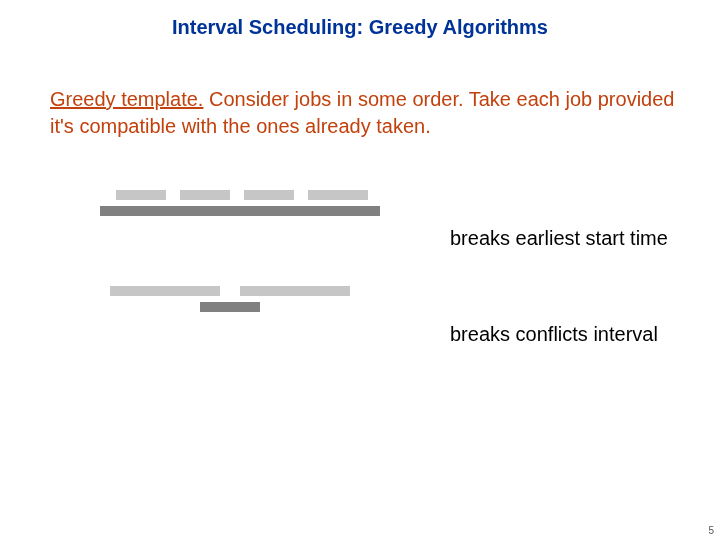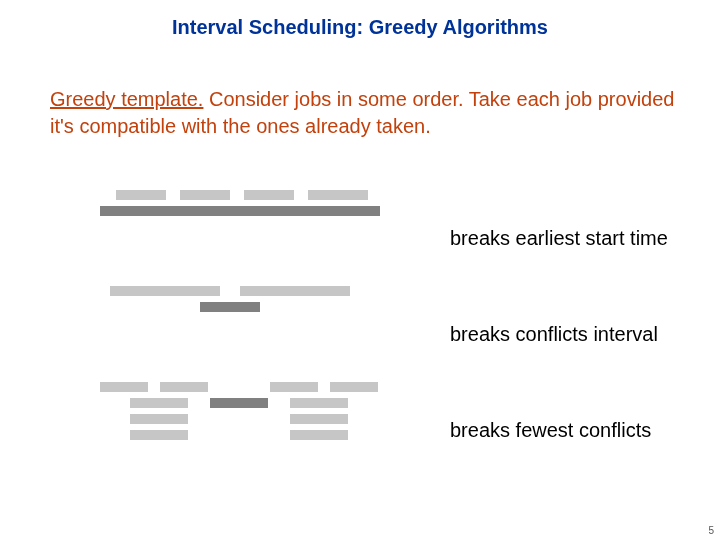--- a/index.html
+++ b/index.html
@@ -108,37 +108,17 @@
 
     <div class="example">
       <div class="bars">
         <div class="bar light" style="left:10px;  top:0px; width:110px;"></div>
         <div class="bar light" style="left:140px; top:0px; width:110px;"></div>
         <div class="bar dark" style="left:100px; top:16px; width:60px;"></div>
       </div>
       <div class="cap">breaks conflicts interval</div>
     </div>
 
-    <div class="example ex3">
-      <div class="bars">
-
-        <div class="bar light" style="left:0px;   top:0px; width:48px;"></div>
-        <div class="bar light" style="left:60px;  top:0px; width:48px;"></div>
-        <div class="bar light" style="left:170px; top:0px; width:48px;"></div>
-        <div class="bar light" style="left:230px; top:0px; width:48px;"></div>
-
-        <div class="bar light" style="left:30px;  top:16px; width:58px;"></div>
-        <div class="bar dark" style="left:110px; top:16px; width:58px;"></div>
-        <div class="bar light" style="left:190px; top:16px; width:58px;"></div>
-
-        <div class="bar light" style="left:30px;  top:32px; width:58px;"></div>
-        <div class="bar light" style="left:190px; top:32px; width:58px;"></div>
-
-        <div class="bar light" style="left:30px;  top:48px; width:58px;"></div>
-        <div class="bar light" style="left:190px; top:48px; width:58px;"></div>
-      </div>
-      <div class="cap">breaks fewest conflicts</div>
-    </div>
 
   </div>
 
   <div class="page-num">5</div>
 </div>
 
 </body></html>

